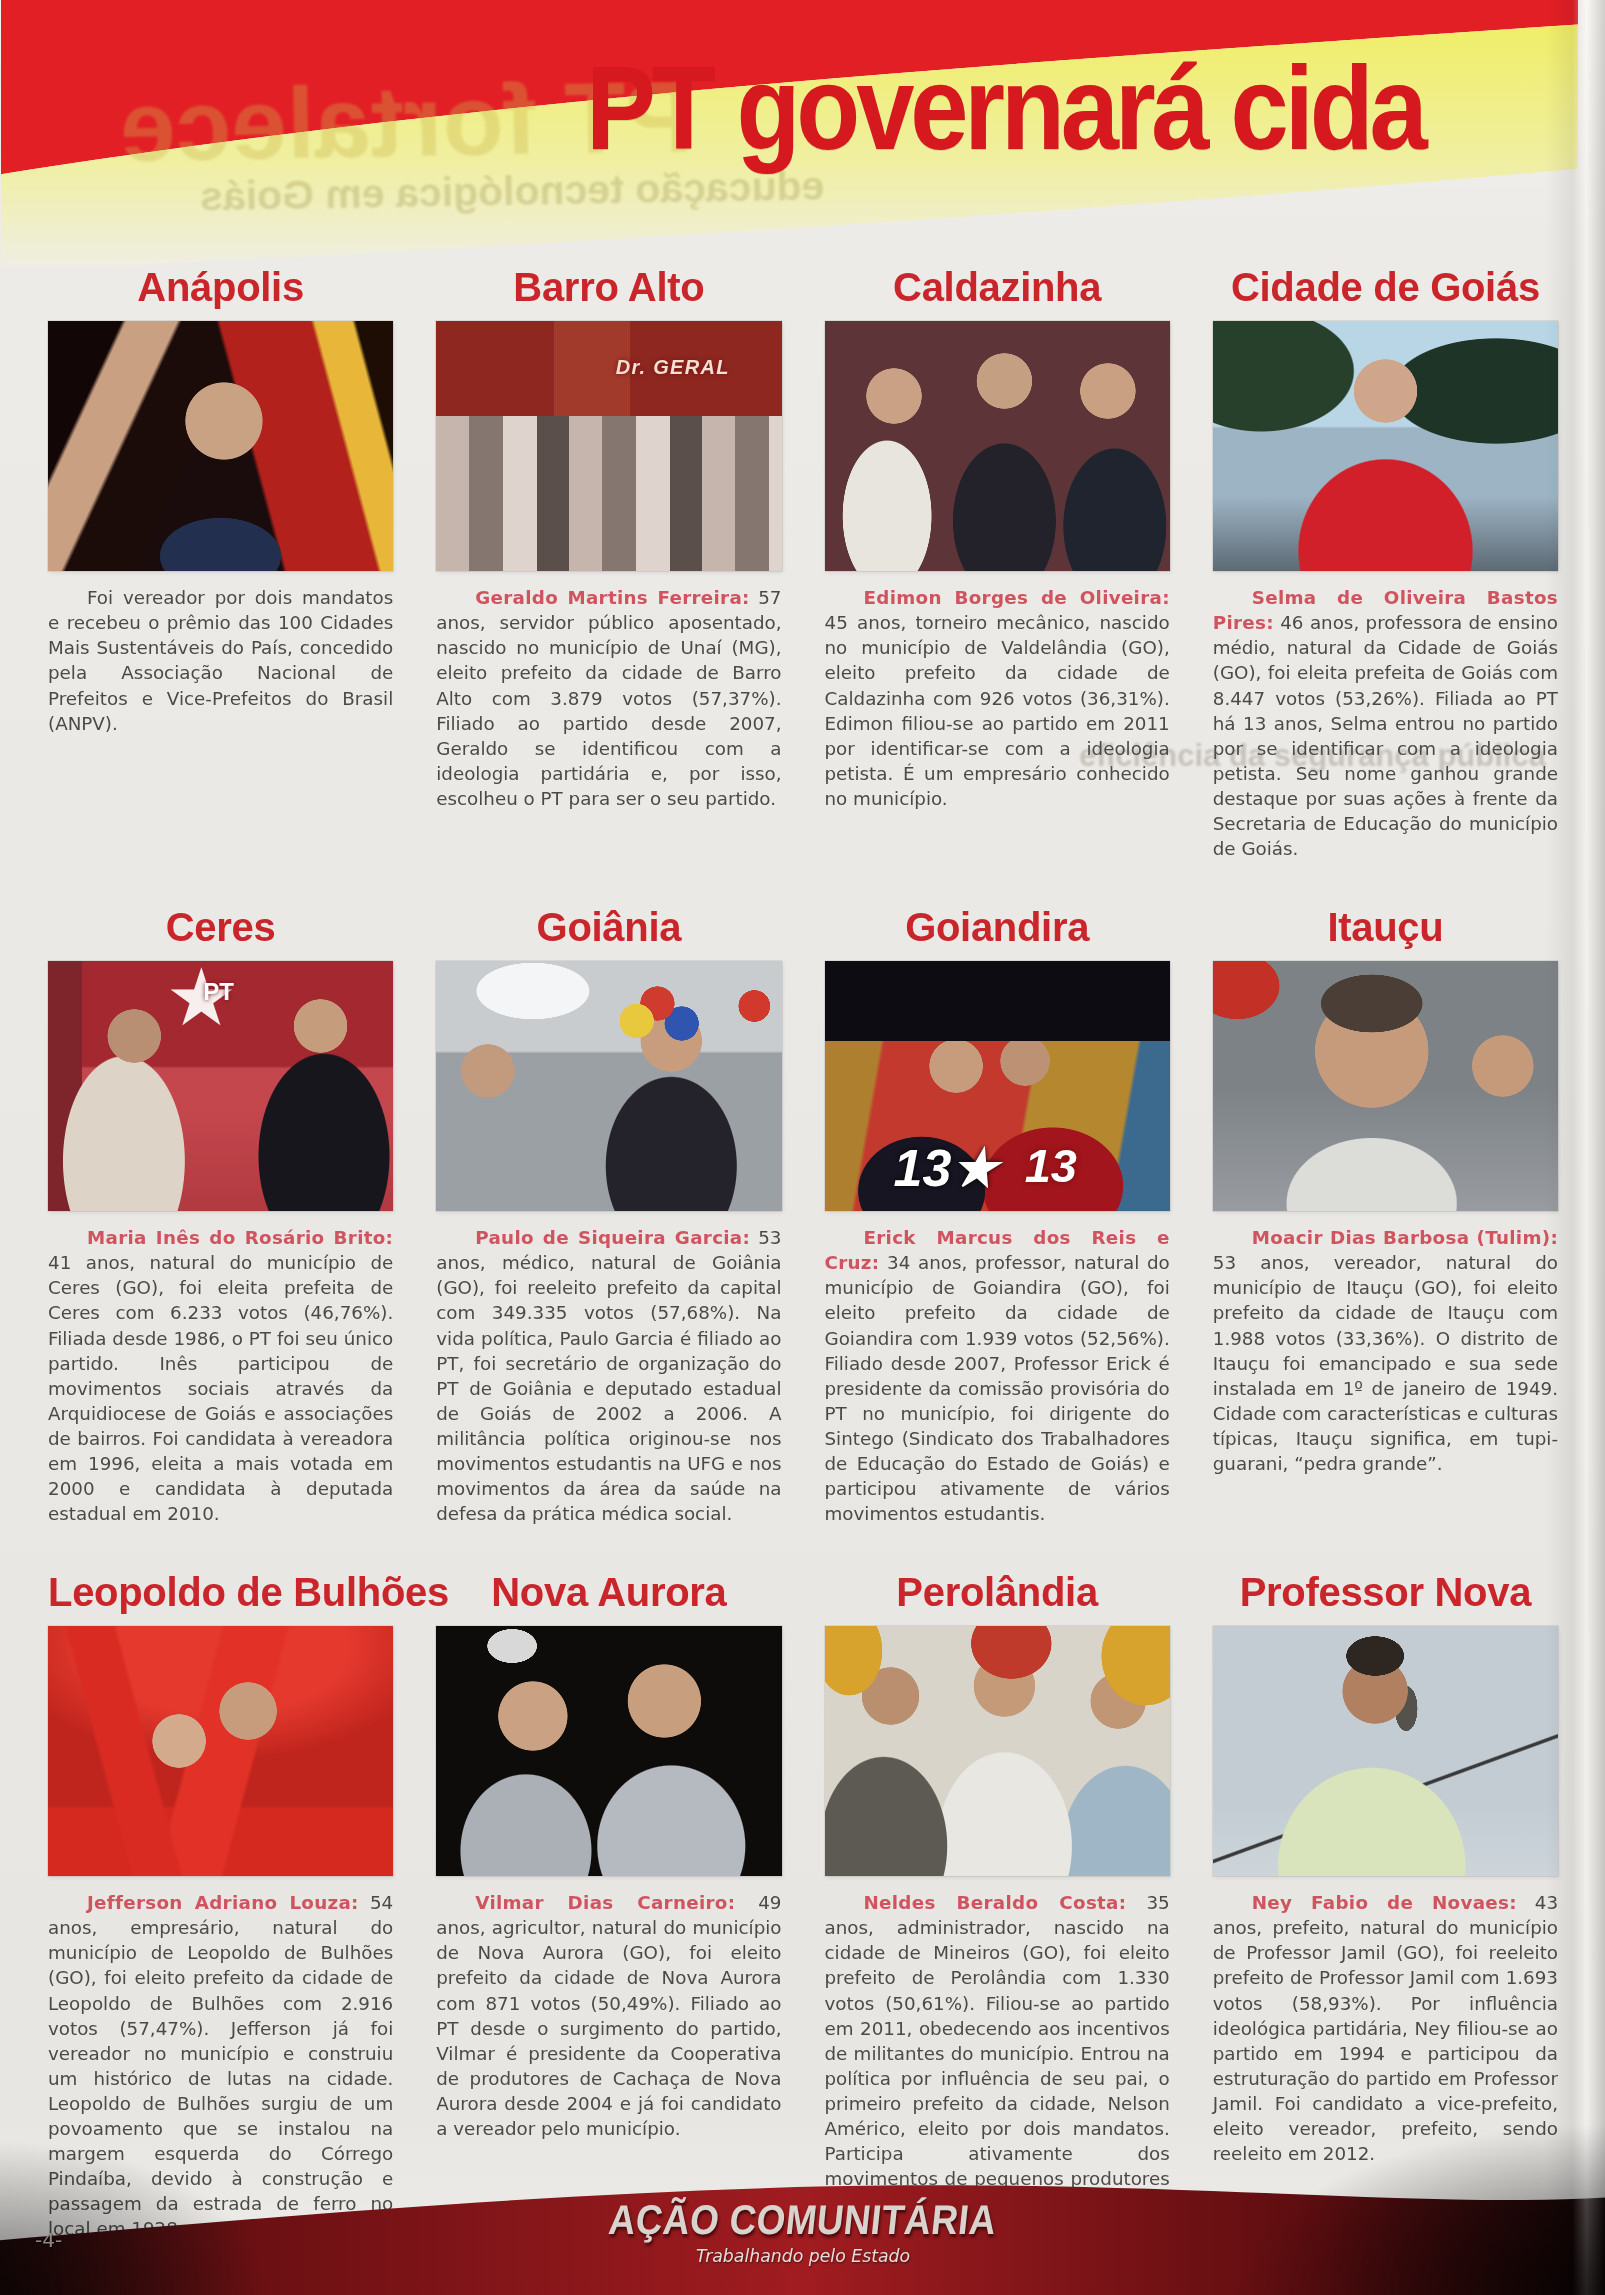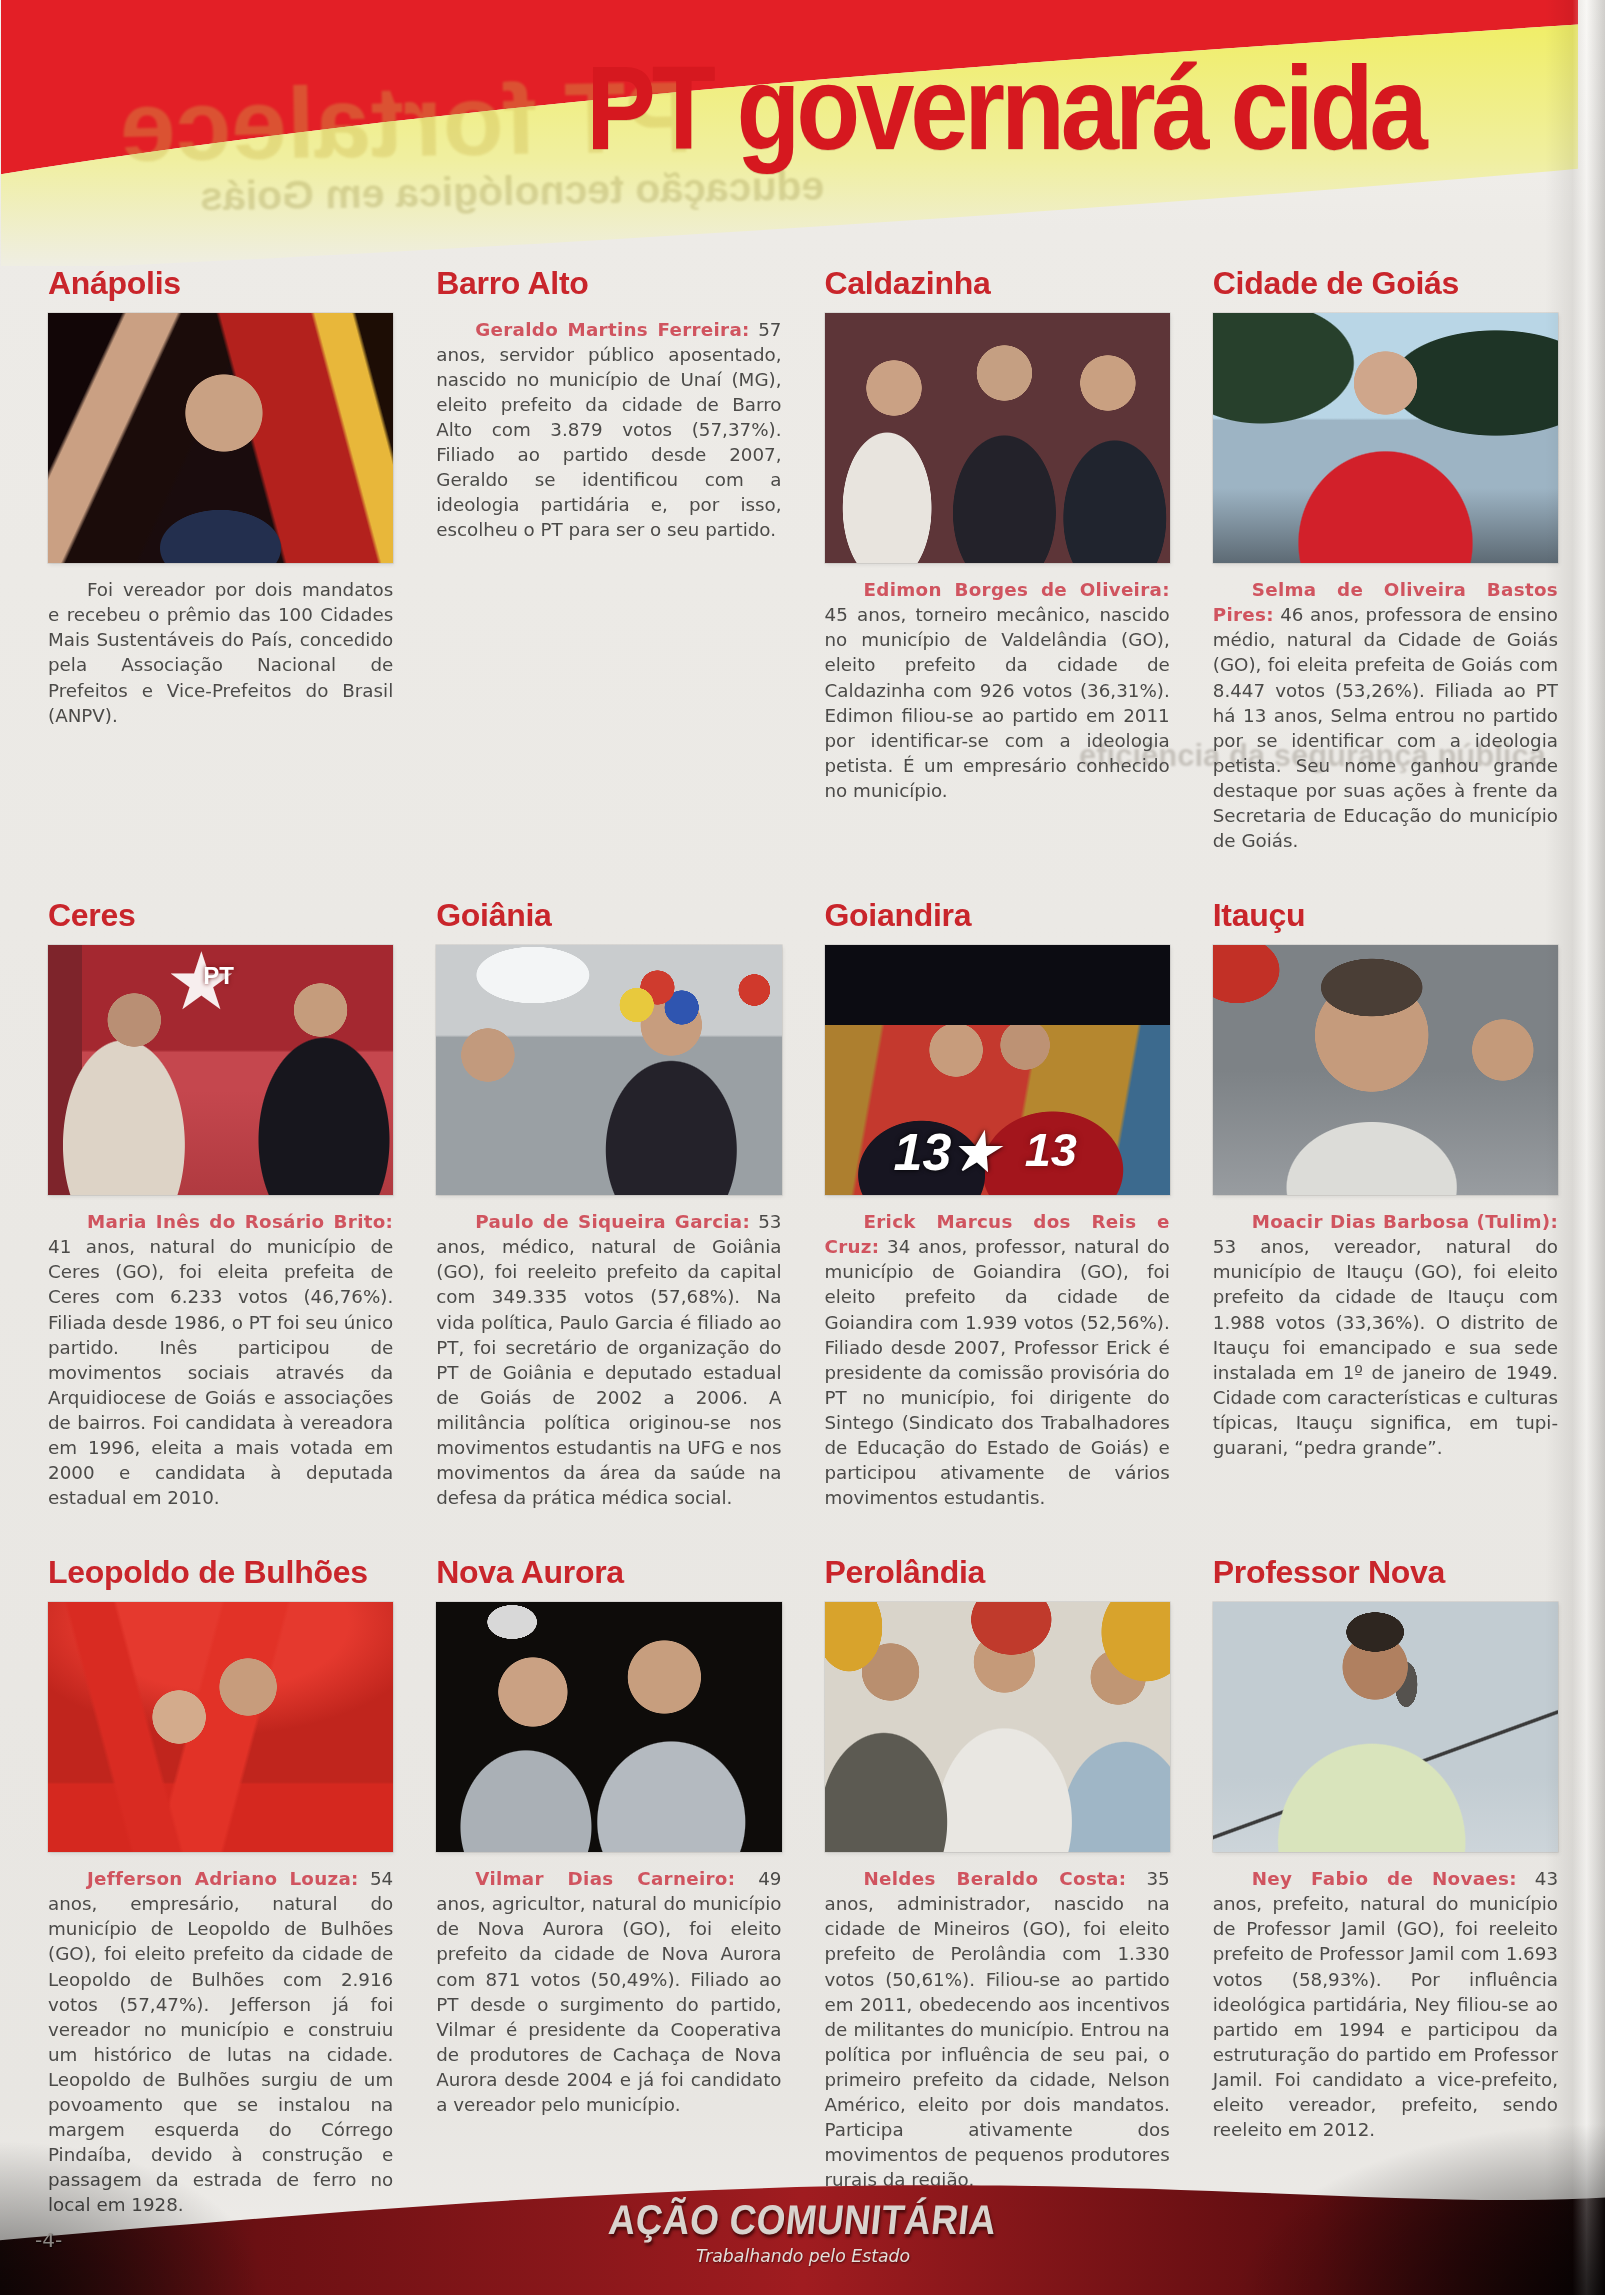--- a/index.html
+++ b/index.html
@@ -26,22 +26,22 @@
     font-family:"Liberation Sans",sans-serif;font-weight:700;font-size:31px;
     color:#99938a;opacity:.45;filter:blur(1px);pointer-events:none;
   }
   
   .grid{
     position:absolute;top:265px;left:48px;width:1510px;
     display:grid;grid-template-columns:repeat(4,1fr);column-gap:43px;row-gap:44px;
   }
   .sec{min-width:0;}
   .sec h2{
-    margin:0 0 10.7px;color:#c9252b;
-    font-family:"Liberation Sans",sans-serif;font-weight:700;font-size:32px;
+    margin:0 0 10.7px;text-align:center;color:#c9252b;
+    font-family:"Liberation Sans",sans-serif;font-weight:700;font-size:40px;
     letter-spacing:-0.3px;white-space:nowrap;
   }
   .photo{position:relative;width:100%;height:250px;overflow:hidden;
     box-shadow:0 0 0 0.7px rgba(0,0,0,.10), 1.3px 2px 4px rgba(0,0,0,.08);}
   .bio{margin-top:14.6px;color:#4b4a48;font-size:18.3px;line-height:1.37;
     text-align:justify;}
   .bio p{margin:0;text-indent:39px;}
   .bio p + p{margin-top:9px;}
   .name{color:#d0545f;font-weight:700;letter-spacing:0.3px;}
   
@@ -193,20 +193,23 @@
   <section class="sec sec-0">
     <h2 class="city">Anápolis</h2>
     <div class="photo photo-0"></div>
     <div class="bio">
         <p>Foi vereador por dois mandatos e recebeu o prêmio das 100 Cidades Mais Sustentáveis do País, concedido pela Associação Nacional de Prefeitos e Vice-Prefeitos do Brasil (ANPV).</p>
       </div>
   </section>
 
   <section class="sec sec-1">
     <h2 class="city">Barro Alto</h2>
+    <div class="photo photo-1">
+        <span class="pl pl-0">Dr. GERAL</span>
+      </div>
     <div class="bio">
         <p><span class="name">Geraldo Martins Ferreira:</span> 57 anos, servidor público aposentado, nascido no município de Unaí (MG), eleito prefeito da cidade de Barro Alto com 3.879 votos (57,37%). Filiado ao partido desde 2007, Geraldo se identificou com a ideologia partidária e, por isso, escolheu o PT para ser o seu partido.</p>
       </div>
   </section>
 
   <section class="sec sec-2">
     <h2 class="city">Caldazinha</h2>
     <div class="photo photo-2"></div>
     <div class="bio">
         <p><span class="name">Edimon Borges de Oliveira:</span> 45 anos, torneiro mecânico, nascido no município de Valdelândia (GO), eleito prefeito da cidade de Caldazinha com 926 votos (36,31%). Edimon filiou-se ao partido em 2011 por identificar-se com a ideologia petista. É um empresário conhecido no município.</p>

